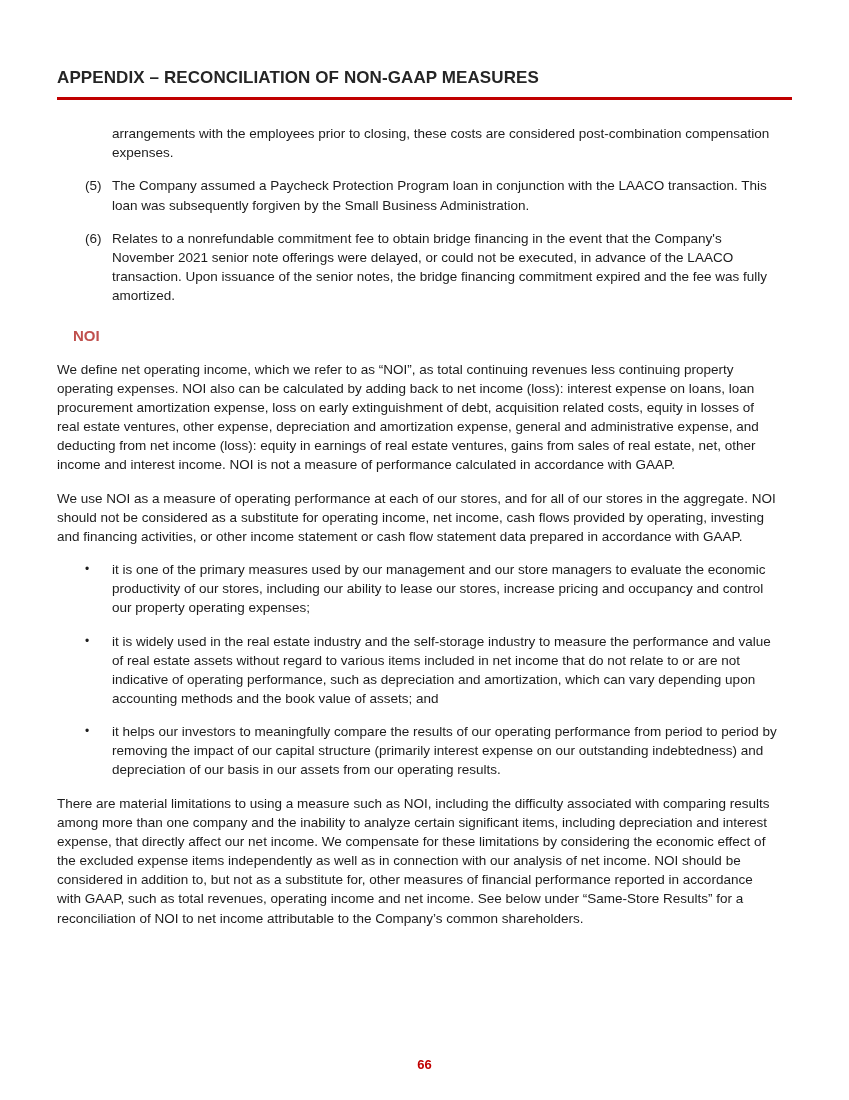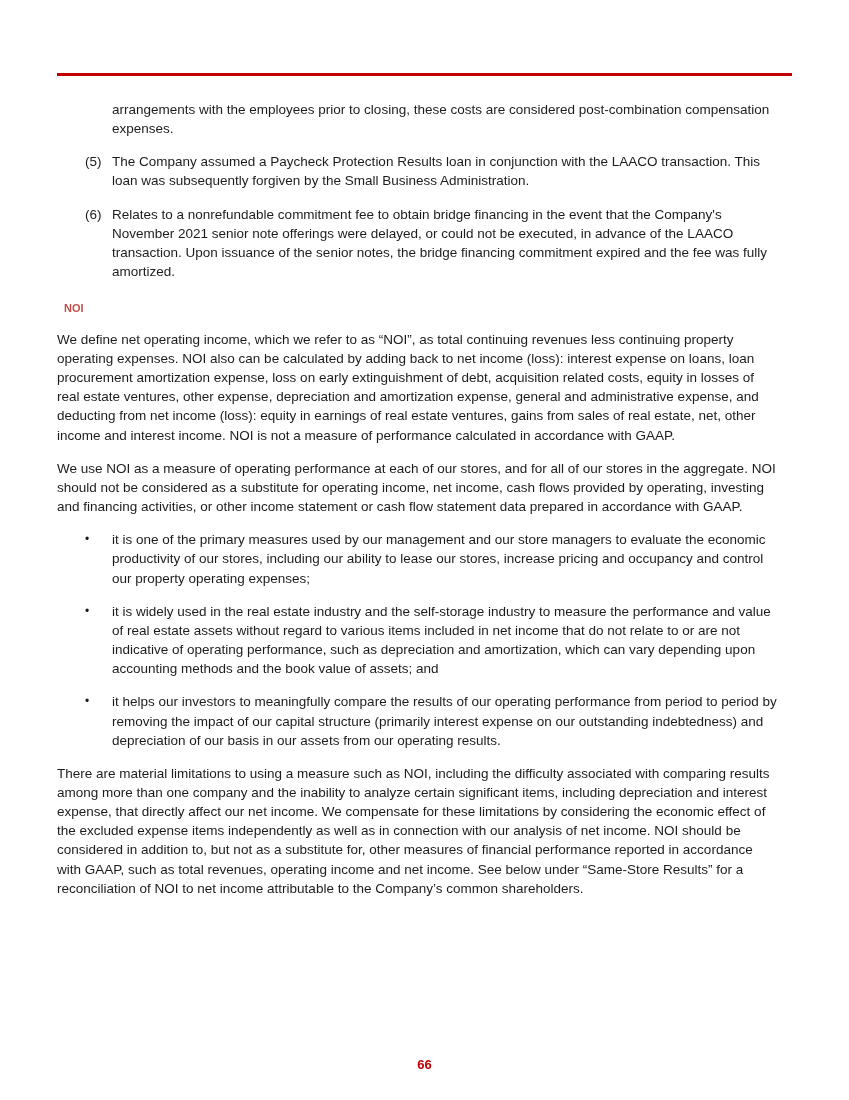--- a/index.html
+++ b/index.html
@@ -32,23 +32,23 @@
   .para.indented { padding-left: 55px; }
   .note-item {
     display: flex;
     padding-left: 28px;
     margin-bottom: 14px;
   }
   .note-num { width: 27px; flex: none; }
   .note-text { flex: 1; }
   .section-heading {
     color: var(--heading-red, #C0504D);
-    font-size: 11px;
+    font-size: 15px;
     font-weight: bold;
-    margin: 20px 0 13px 7px;
+    margin: 20px 0 13px 16px;
   }
   .bullet-item {
     display: flex;
     padding-left: 55px;
     margin-bottom: 14px;
   }
   .bullet-dot {
     width: 27px;
     flex: none;
     margin-left: -27px;
@@ -68,30 +68,31 @@
     font-weight: bold;
     font-size: 13px;
   }
 </style>
 </head>
 <body>
 
 <div class="page">
 
   <header class="doc-header">
+    <h1 class="doc-title">APPENDIX – RECONCILIATION OF NON-GAAP MEASURES</h1>
     <div class="header-rule"></div>
   </header>
 
   <main class="doc-body">
 
     <p class="para indented">arrangements with the employees prior to closing, these costs are considered post-combination compensation expenses.</p>
 
     <div class="note-item">
       <span class="note-num">(5)</span>
-      <span class="note-text">The Company assumed a Paycheck Protection Results loan in conjunction with the LAACO transaction. This loan was subsequently forgiven by the Small Business Administration.</span>
+      <span class="note-text">The Company assumed a Paycheck Protection Program loan in conjunction with the LAACO transaction. This loan was subsequently forgiven by the Small Business Administration.</span>
     </div>
 
     <div class="note-item">
       <span class="note-num">(6)</span>
       <span class="note-text">Relates to a nonrefundable commitment fee to obtain bridge financing in the event that the Company's November 2021 senior note offerings were delayed, or could not be executed, in advance of the LAACO transaction. Upon issuance of the senior notes, the bridge financing commitment expired and the fee was fully amortized.</span>
     </div>
 
     <h2 class="section-heading">NOI</h2>
 
     <p class="para">We define net operating income, which we refer to as “NOI”, as total continuing revenues less continuing property operating expenses. NOI also can be calculated by adding back to net income (loss): interest expense on loans, loan procurement amortization expense, loss on early extinguishment of debt, acquisition related costs, equity in losses of real estate ventures, other expense, depreciation and amortization expense, general and administrative expense, and deducting from net income (loss): equity in earnings of real estate ventures, gains from sales of real estate, net, other income and interest income. NOI is not a measure of performance calculated in accordance with GAAP.</p>

